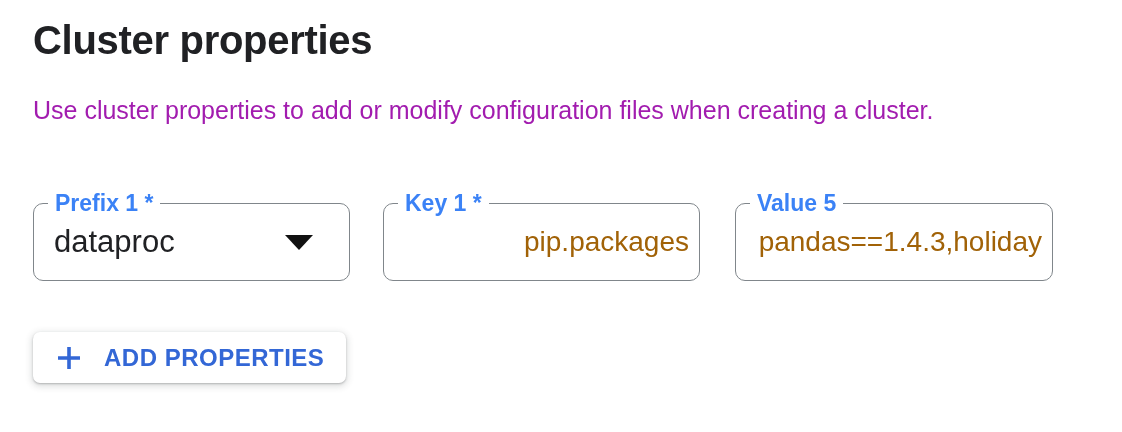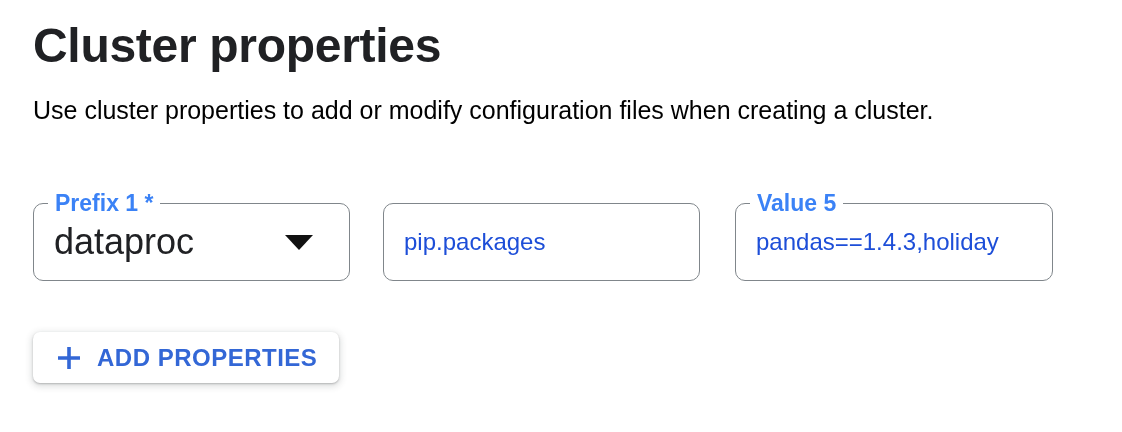--- a/index.html
+++ b/index.html
@@ -2,25 +2,25 @@
 <html><head>
 <meta charset="utf-8">
 <style>
   * { margin: 0; padding: 0; box-sizing: border-box; }
   html, body { width: 1122px; height: 432px; background: #ffffff; overflow: hidden; }
   body { font-family: "Liberation Sans", "DejaVu Sans", sans-serif; }
   .page { position: relative; width: 1122px; height: 432px; background: #fff; }
 
   .title {
     position: absolute; left: 33px; top: 18px;
-    font-size: 48px; font-weight: 700; color: #202124; letter-spacing: -0.3px;
+    font-size: 40px; font-weight: 700; color: #202124; letter-spacing: -0.3px;
   }
   .description {
     position: absolute; left: 33px; top: 96px;
-    font-size: 25px; font-weight: 400; color: #000000;
+    font-size: 25px; font-weight: 400; color: #a21caf;
   }
 
   .field {
     position: absolute; top: 203px; width: 317px; height: 78px;
     border: 1.5px solid #80868b; border-radius: 10px; background: #fff;
   }
   .field.f1 { left: 33px; }
   .field.f2 { left: 383px; }
   .field.f3 { left: 735px; width: 318px; }
 
@@ -28,38 +28,38 @@
     position: absolute; top: -14px; left: 14px;
     background: #fff; padding: 0 7px;
     font-size: 23px; font-weight: 700; color: #3b82f6;
     line-height: 26px; white-space: nowrap;
   }
 
   .select-box {
     position: absolute; inset: 0; display: flex; align-items: center;
     padding-left: 20px; cursor: pointer; border-radius: 10px;
   }
-  .select-value { font-size: 36px; color: #202124; }
+  .select-value { font-size: 31px; color: #202124; }
   .dropdown-arrow {
     position: absolute; right: 36px; top: 50%; margin-top: -7px;
     width: 0; height: 0;
     border-left: 14px solid transparent; border-right: 14px solid transparent;
     border-top: 15px solid #111111;
   }
 
   .text-input {
     position: absolute; inset: 0; width: 100%; height: 100%;
     border: none; outline: none; background: transparent; border-radius: 10px;
     padding: 0 10px 0 20px;
-    font-family: inherit; font-size: 24px; color: #1d4ed8;
+    font-family: inherit; font-size: 28px; color: #a16207; text-align: right;
   }
 
   .add-btn {
     position: absolute; left: 33px; top: 332px; height: 51px;
-    display: inline-flex; align-items: center; gap: 13px;
+    display: inline-flex; align-items: center; gap: 20px;
     padding: 0 22px 0 21px;
     background: #ffffff; border: none; border-radius: 7px; cursor: pointer;
     box-shadow: 0 1px 2px rgba(60,64,67,0.30), 0 2px 6px 2px rgba(60,64,67,0.15);
   }
   .add-btn-label {
     font-size: 24px; font-weight: 700; letter-spacing: 0.5px; color: #3367d6;
     white-space: nowrap;
   }
   .plus-icon { display: block; }
 </style>
@@ -74,20 +74,21 @@
 
   <div class="field f1">
     <span class="field-label">Prefix 1 *</span>
     <div class="select-box">
       <span class="select-value">dataproc</span>
       <span class="dropdown-arrow"></span>
     </div>
   </div>
 
   <div class="field f2">
+    <span class="field-label">Key 1 *</span>
     <input class="text-input" type="text" value="pip.packages" style="">
   </div>
 
   <div class="field f3">
     <span class="field-label">Value 5</span>
     <input class="text-input" type="text" value="pandas==1.4.3,holiday" style="">
   </div>
 
   <button class="add-btn">
     <svg class="plus-icon" width="30" height="30" viewBox="0 0 30 30" aria-hidden="true">

